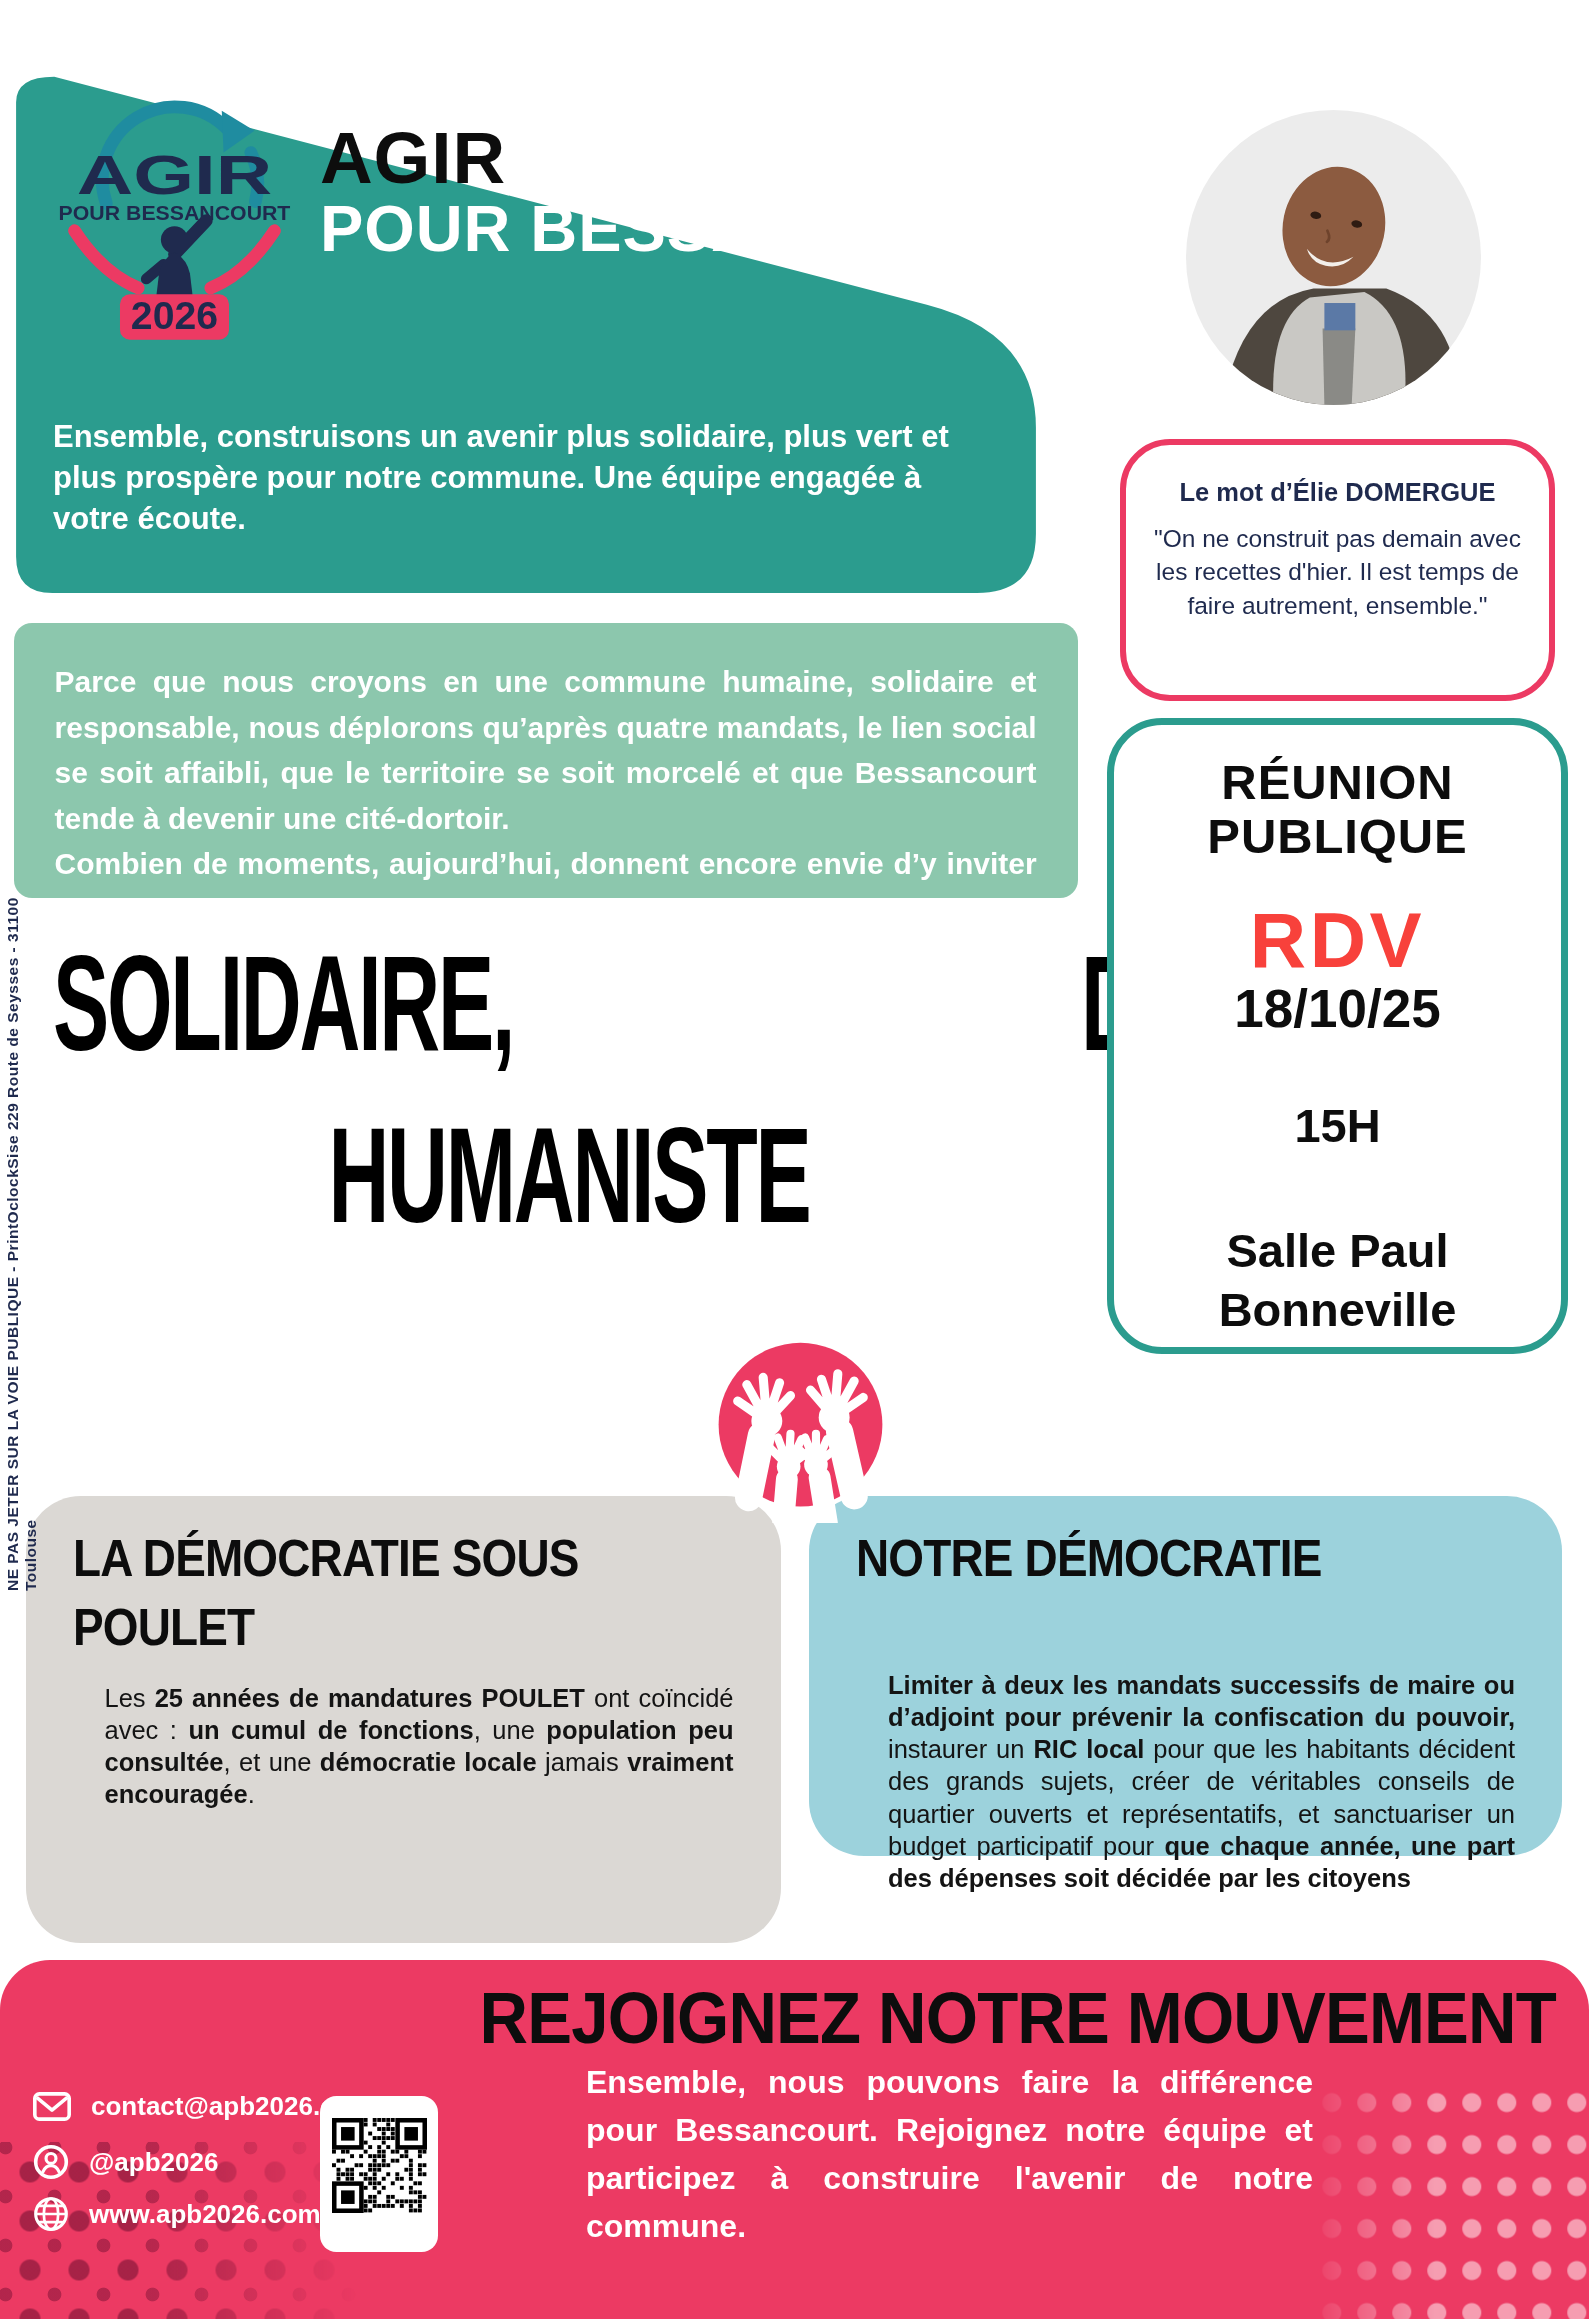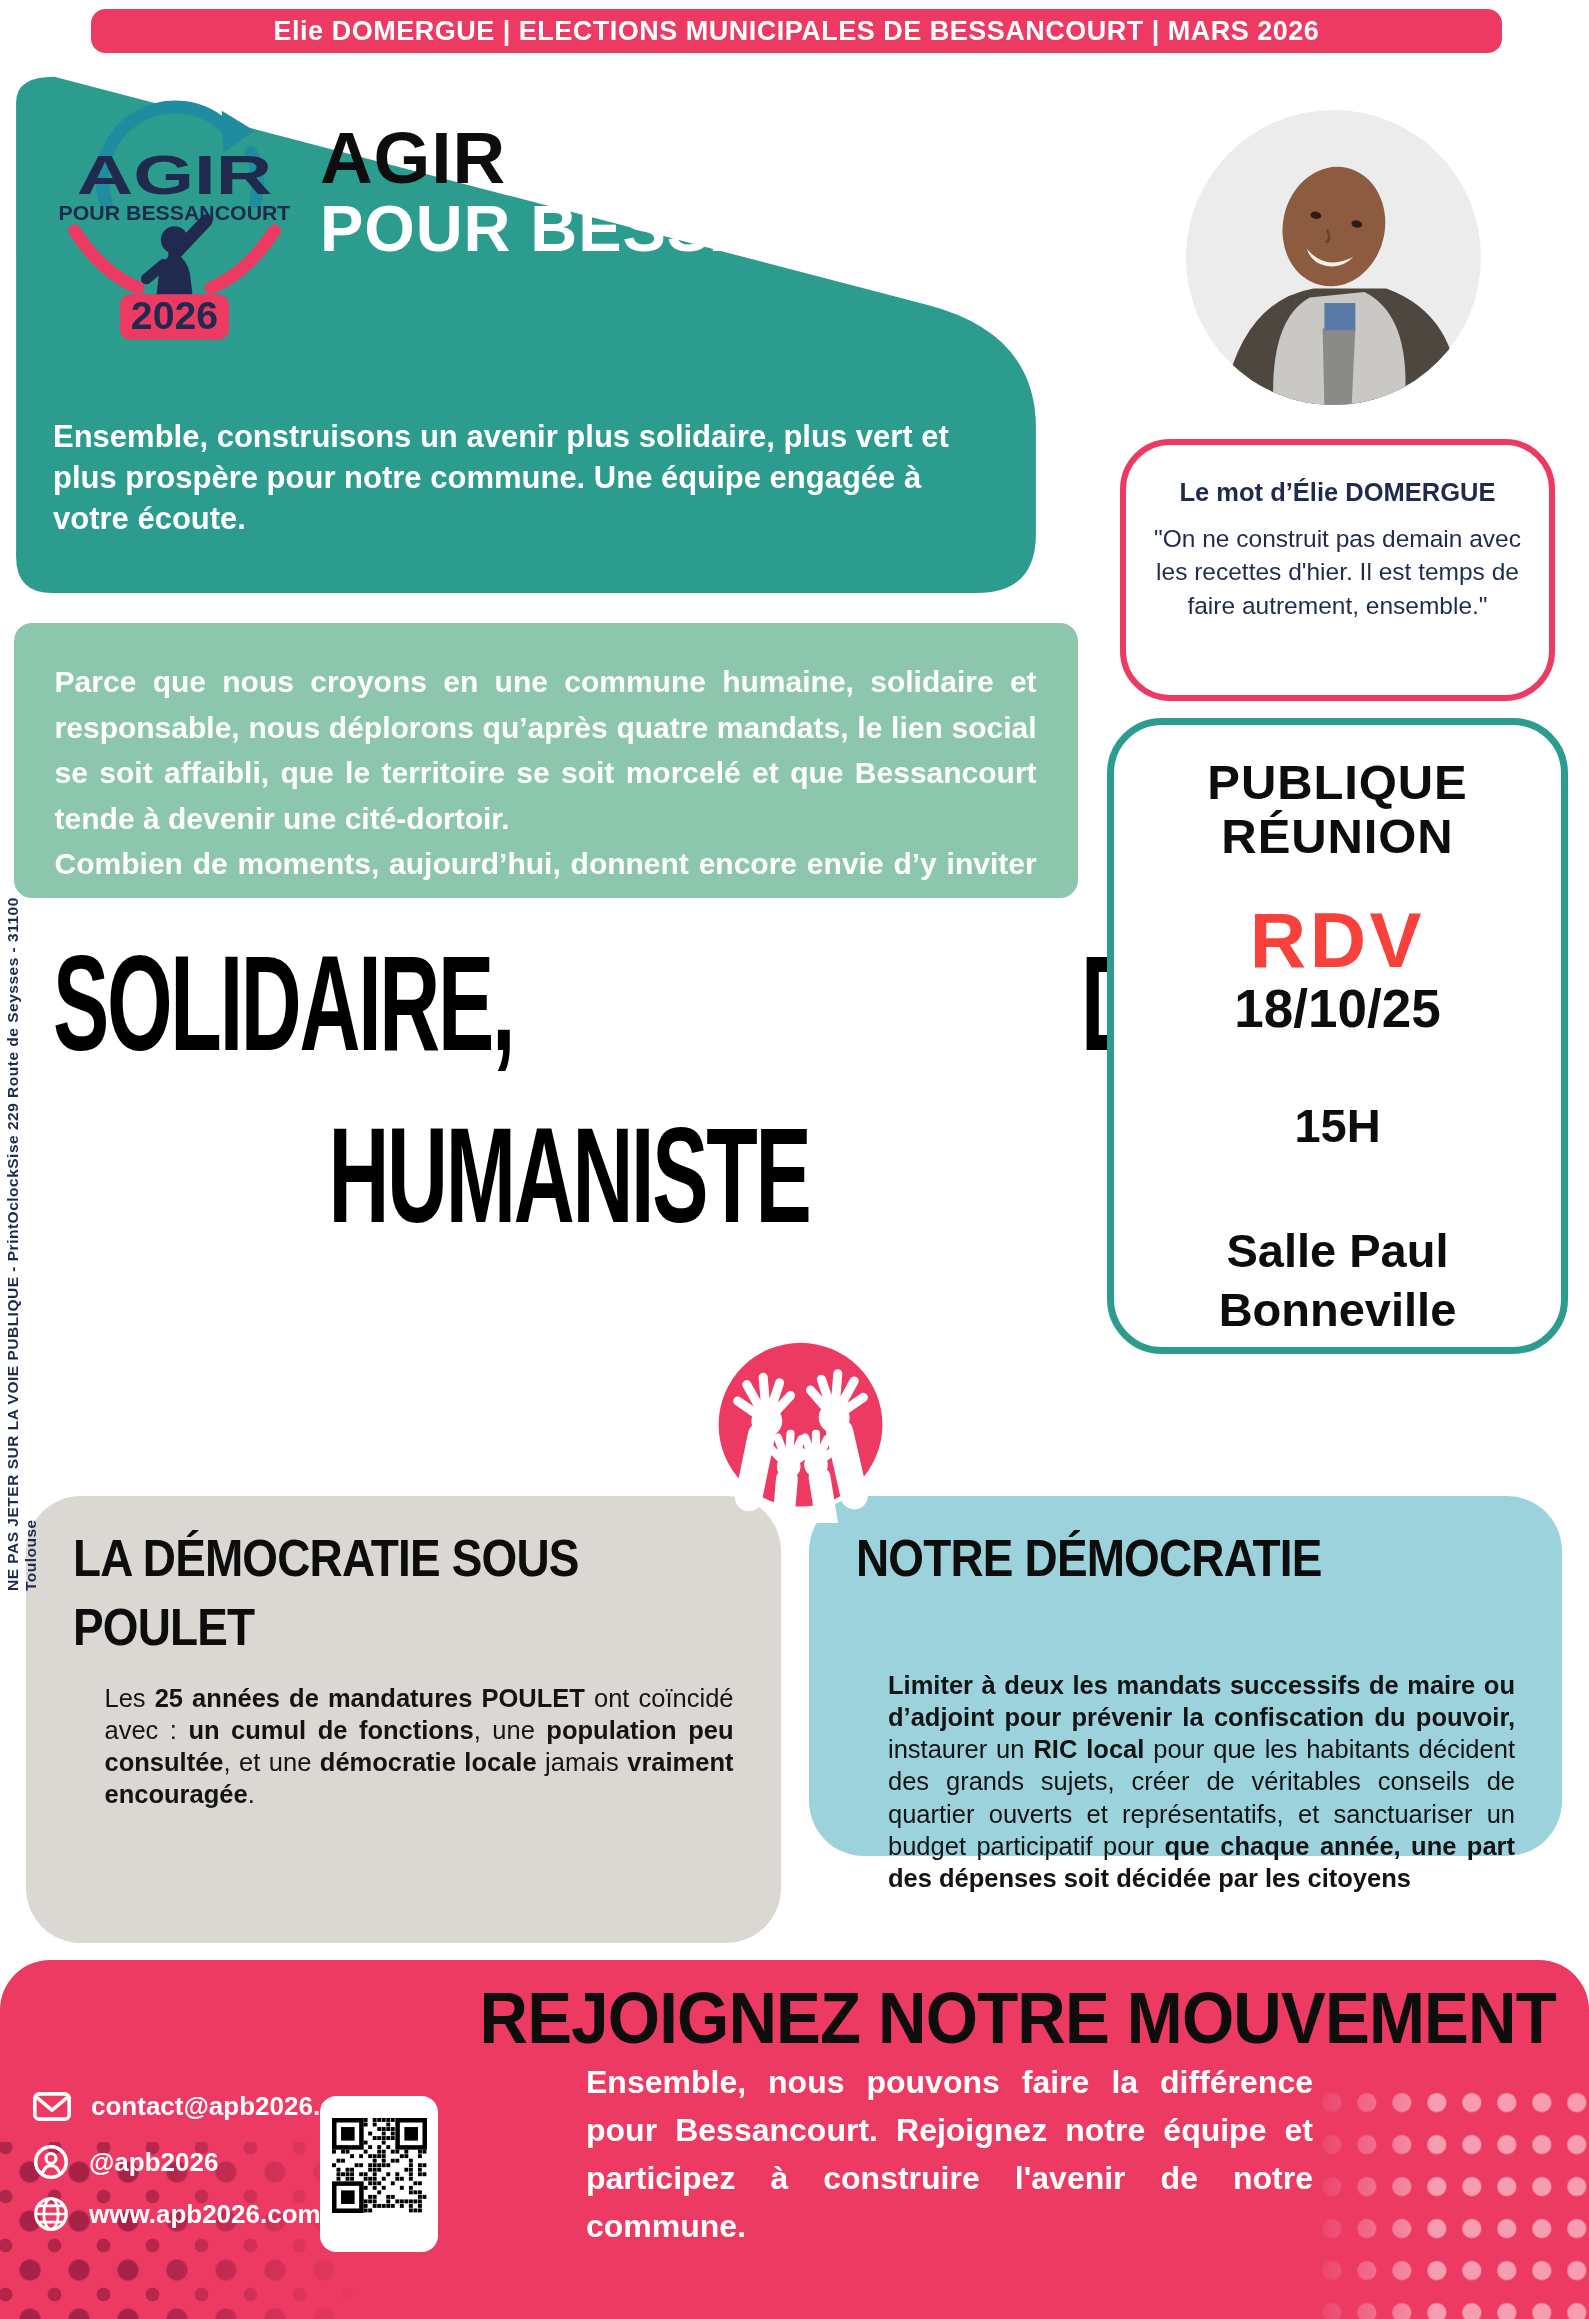--- a/index.html
+++ b/index.html
@@ -91,23 +91,20 @@
 </style>
 </head>
 <body>
 
 <div class="page">
 
   <svg class="abs hero-svg" width="1020" height="529" viewBox="0 0 1122 582">
     <path d="M 42 14 L 1002 265 Q 1122 296 1122 400 L 1122 517 Q 1122 582 1057 582 L 40 582 Q 0 582 0 542 L 0 42 Q 0 14 42 14 Z" fill="#2B9C8E"></path>
   </svg>
 
-  <div class="abs banner">
-    <span>Elie DOMERGUE | ELECTIONS MUNICIPALES DE BESSANCOURT | MARS 2026</span>
-  </div>
 
   <svg class="abs logo-svg" width="309" height="264" viewBox="0 0 340 290">
     <g>
       <path d="M 95 140 A 80 80 0 0 1 228 58" fill="none" stroke="#1F8CA0" stroke-width="14" stroke-linecap="round"></path>
       <polygon points="222,38 258,60 224,84" fill="#1F8CA0"></polygon>
       <path d="M 254 84 A 80 80 0 0 1 259 138" fill="none" stroke="#1F8CA0" stroke-width="14" stroke-linecap="round"></path>
     </g>
     <text x="170" y="130" text-anchor="middle" font-size="62" font-weight="700" fill="#1F2A4E" textLength="215" lengthAdjust="spacingAndGlyphs">AGIR</text>
     <text x="170" y="158" text-anchor="middle" font-size="22" font-weight="700" fill="#1F2A4E" textLength="255" lengthAdjust="spacingAndGlyphs">POUR BESSANCOURT</text>
     <g>
@@ -148,22 +145,22 @@
     </g>
   </svg>
 
   <div class="abs quote-box">
     <div class="quote-title">Le mot d’Élie DOMERGUE</div>
     <div class="quote-text">"On ne construit pas demain avec les recettes d'hier. Il est temps de faire autrement, ensemble."</div>
   </div>
 
   <div class="abs meet-box">
     <div class="meet-title">
+      <div>RÉUNION</div>
       <div>PUBLIQUE</div>
-      <div>RÉUNION</div>
     </div>
     <div class="meet-rdv">RDV</div>
     <div class="meet-date">18/10/25</div>
     <div class="meet-time">15H</div>
     <div class="meet-venue">
       <div>Salle Paul</div>
       <div>Bonneville</div>
     </div>
   </div>
 

